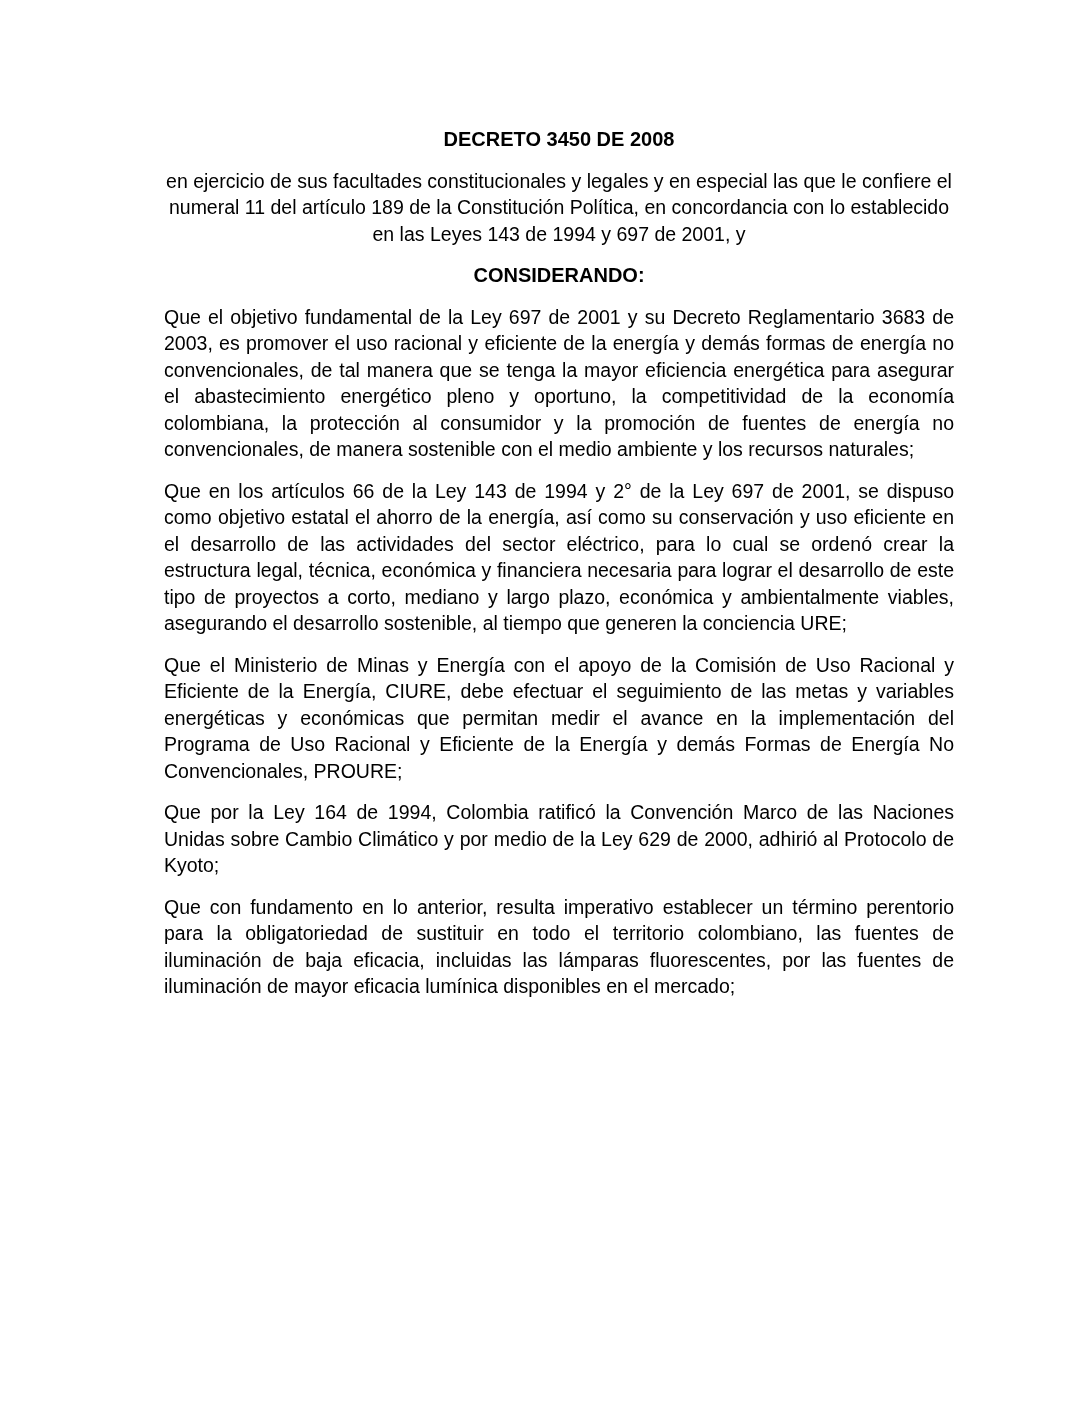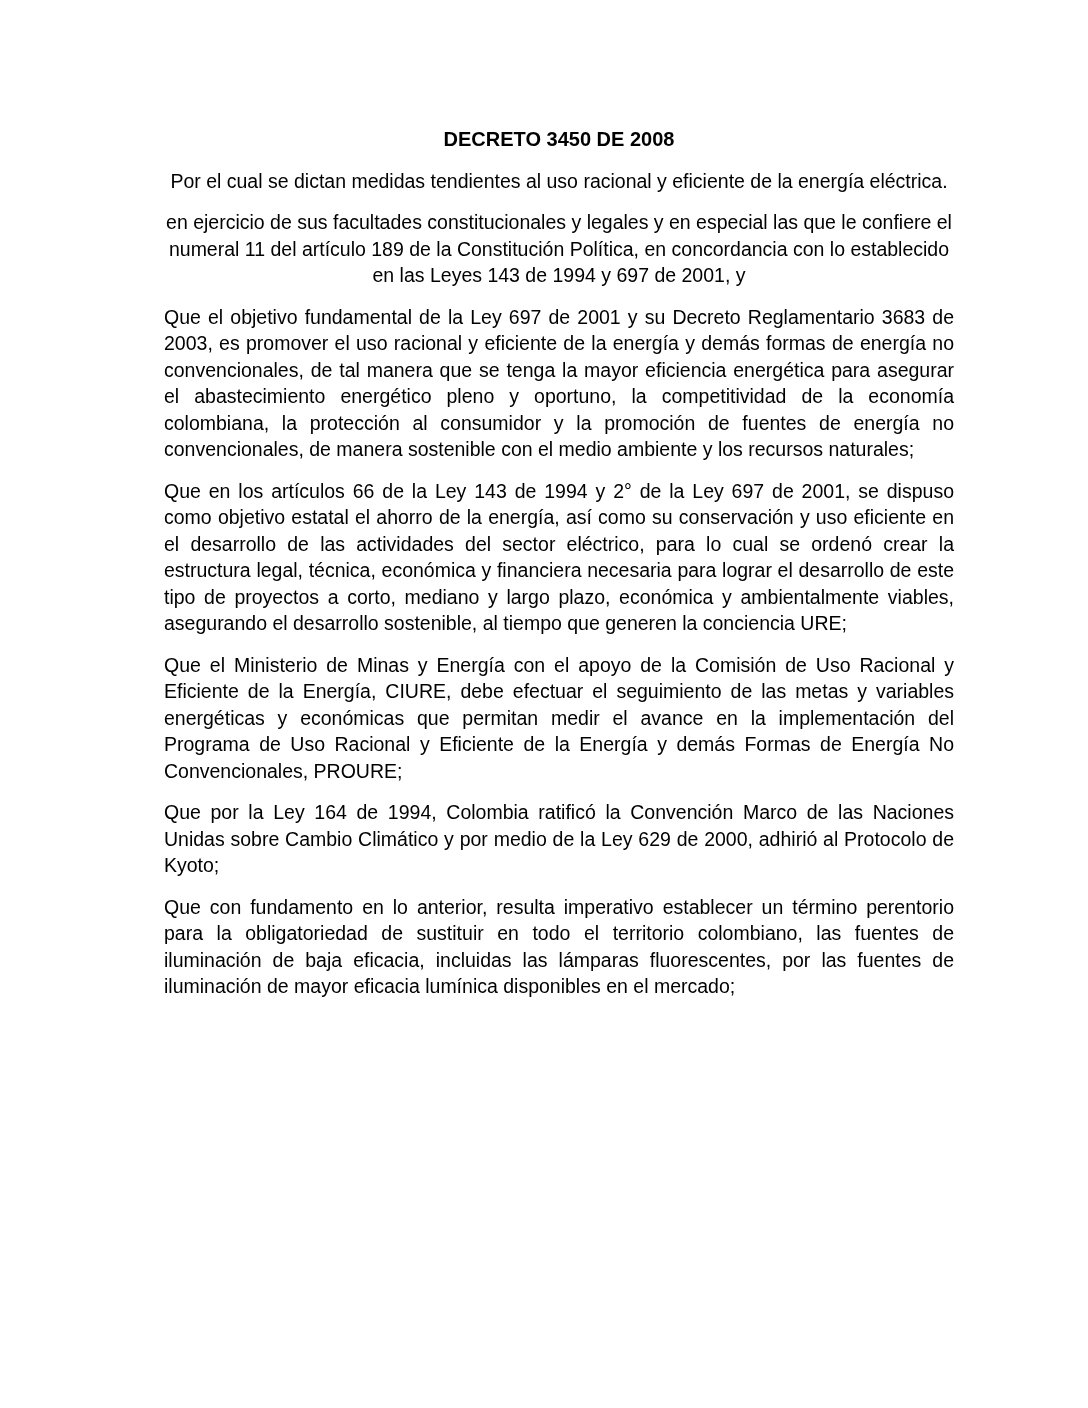--- a/index.html
+++ b/index.html
@@ -43,25 +43,25 @@
   }
 </style>
 </head>
 <body>
 
 <div class="page">
 
   <h1 class="doc-title">DECRETO 3450 DE 2008</h1>
 
 
-  <p class="centered-p">Por el cual se dictan medidas tendientes al uso racional y eficiente de la energía eléctrica.</p>
 
 
   <p class="centered-p">en ejercicio de sus facultades constitucionales y legales y en especial las que le confiere el numeral 11 del artículo 189 de la Constitución Política, en concordancia con lo establecido en las Leyes 143 de 1994 y 697 de 2001, y</p>
 
+  <h2 class="doc-subheading">CONSIDERANDO:</h2>
 
   <div>
     <p class="body-p">Que el objetivo fundamental de la Ley 697 de 2001 y su Decreto Reglamentario 3683 de 2003, es promover el uso racional y eficiente de la energía y demás formas de energía no convencionales, de tal manera que se tenga la mayor eficiencia energética para asegurar el abastecimiento energético pleno y oportuno, la competitividad de la economía colombiana, la protección al consumidor y la promoción de fuentes de energía no convencionales, de manera sostenible con el medio ambiente y los recursos naturales;</p>
     <p class="body-p">Que en los artículos 66 de la Ley 143 de 1994 y 2° de la Ley 697 de 2001, se dispuso como objetivo estatal el ahorro de la energía, así como su conservación y uso eficiente en el desarrollo de las actividades del sector eléctrico, para lo cual se ordenó crear la estructura legal, técnica, económica y financiera necesaria para lograr el desarrollo de este tipo de proyectos a corto, mediano y largo plazo, económica y ambientalmente viables, asegurando el desarrollo sostenible, al tiempo que generen la conciencia URE;</p>
     <p class="body-p">Que el Ministerio de Minas y Energía con el apoyo de la Comisión de Uso Racional y Eficiente de la Energía, CIURE, debe efectuar el seguimiento de las metas y variables energéticas y económicas que permitan medir el avance en la implementación del Programa de Uso Racional y Eficiente de la Energía y demás Formas de Energía No Convencionales, PROURE;</p>
     <p class="body-p">Que por la Ley 164 de 1994, Colombia ratificó la Convención Marco de las Naciones Unidas sobre Cambio Climático y por medio de la Ley 629 de 2000, adhirió al Protocolo de Kyoto;</p>
     <p class="body-p">Que con fundamento en lo anterior, resulta imperativo establecer un término perentorio para la obligatoriedad de sustituir en todo el territorio colombiano, las fuentes de iluminación de baja eficacia, incluidas las lámparas fluorescentes, por las fuentes de iluminación de mayor eficacia lumínica disponibles en el mercado;</p>
   </div>
 
 </div>

